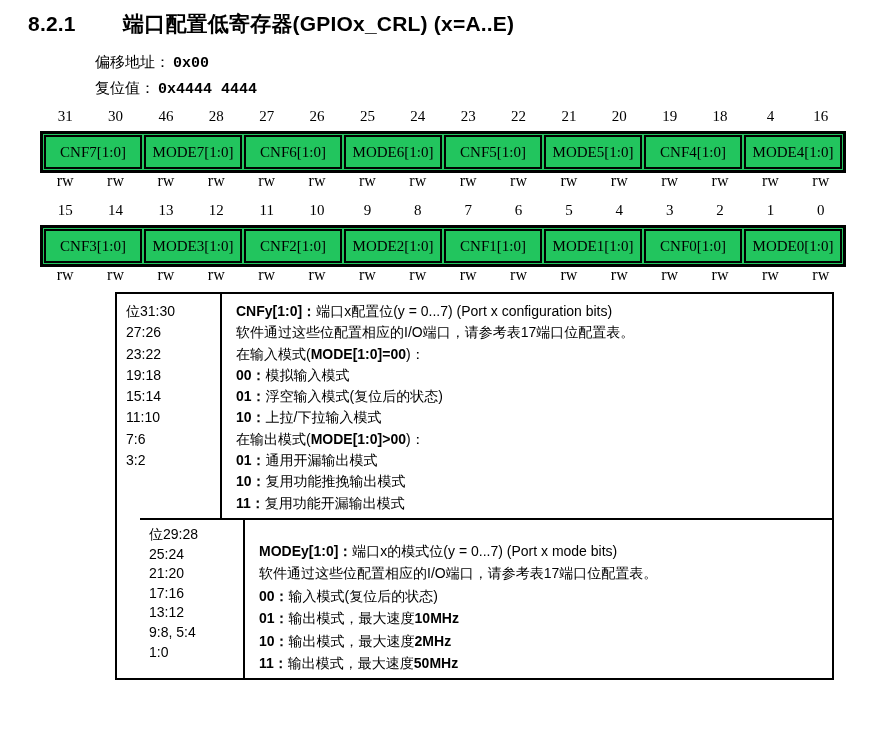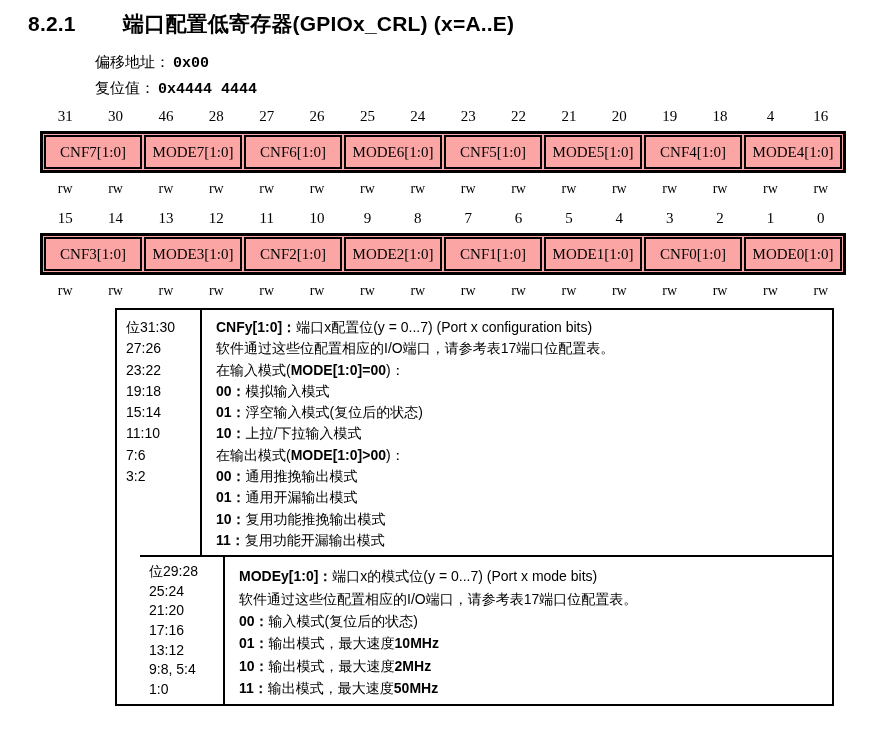--- a/index.html
+++ b/index.html
@@ -18,38 +18,38 @@
   
   .meta { margin:11px 0 0 95px; font-size:15px; }
   .meta-line { height:26px; line-height:26px; }
   .meta-line .val { font-weight:bold; margin-left:3px;font-family:Liberation Mono, monospace; }
 
   
   .register { width:806px; margin:7px 0 0 40px;
               font-family:Liberation Serif, serif; }
   .bits-row { display:flex; font-size:15px; line-height:17px; margin-bottom:6px; }
   .bit-num { flex:1 1 0; text-align:center; }
-  .fields-row { display:flex; border:3px solid #000; padding:1px; gap:2px; height:42px; background:#fca5a5; }
+  .fields-row { display:flex; border:3px solid #000; padding:1px; gap:2px; height:42px; background:#22c55e; }
   .field-cell { flex:1 1 0; border:2px solid #000; display:flex; align-items:center;
                 justify-content:center; font-size:15px; white-space:nowrap; }
-  .access-row { display:flex; font-size:14px; line-height:16px; margin-top:8px; }
+  .access-row { display:flex; font-size:16px; line-height:16px; }
   .access-cell { flex:1 1 0; text-align:center; }
   .reg-group + .reg-group { margin-top:13px; }
 
   
   .desc-table { margin:9px 0 0 115px; width:719px; border:2px solid #000; font-size:14px; }
   .desc-row { display:flex; }
   .desc-row + .desc-row { border-top:2px solid #000;margin-left:23px; }
-  .desc-bits { width:85px; flex:none; border-right:2px solid #000; padding:7px 2px 0 9px; }
+  .desc-bits { width:105px; flex:none; border-right:2px solid #000; padding:7px 2px 0 9px; }
   .desc-content { flex:1; padding:7px 8px 4px 14px; }
   .row1 .bit-line, .row1 .desc-line { line-height:21.3px; }
   .row2 .bit-line { line-height:19.6px; }
   .row2 .desc-line { line-height:22.4px; }
   .row2 .desc-bits { padding-top:5px; }
-  .row2 .desc-content { padding-top:8px; }
+  .row2 .desc-content { padding-top:20px; }
   .desc-line .b { font-weight:bold; }
   .desc-line { white-space:nowrap; }
 </style>
 </head>
 <body>
 
 <div class="page">
 
   <div class="heading">
     <span class="h-num">8.2.1</span>
@@ -177,21 +177,20 @@
           <div class="bit-line">3:2</div>
         </div>
         <div class="desc-content">
           <div class="desc-line"><span class="b">CNFy[1:0]：</span><span>端口x配置位(y = 0...7) (Port x configuration bits)</span></div>
           <div class="desc-line"><span>软件通过这些位配置相应的I/O端口，请参考表17端口位配置表。</span></div>
           <div class="desc-line"><span>在输入模式(</span><span class="b">MODE[1:0]=00</span><span>)：</span></div>
           <div class="desc-line"><span class="b">00：</span><span>模拟输入模式</span></div>
           <div class="desc-line"><span class="b">01：</span><span>浮空输入模式(复位后的状态)</span></div>
           <div class="desc-line"><span class="b">10：</span><span>上拉/下拉输入模式</span></div>
           <div class="desc-line"><span>在输出模式(</span><span class="b">MODE[1:0]&gt;00</span><span>)：</span></div>
-          <div class="desc-line"><span class="b">00：</span><span>通用推挽输出模式</span></div>
           <div class="desc-line"><span class="b">01：</span><span>通用开漏输出模式</span></div>
           <div class="desc-line"><span class="b">10：</span><span>复用功能推挽输出模式</span></div>
           <div class="desc-line"><span class="b">11：</span><span>复用功能开漏输出模式</span></div>
         </div>
       </div>
       <div class="desc-row row2">
         <div class="desc-bits">
           <div class="bit-line">位29:28</div>
           <div class="bit-line">25:24</div>
           <div class="bit-line">21:20</div>

